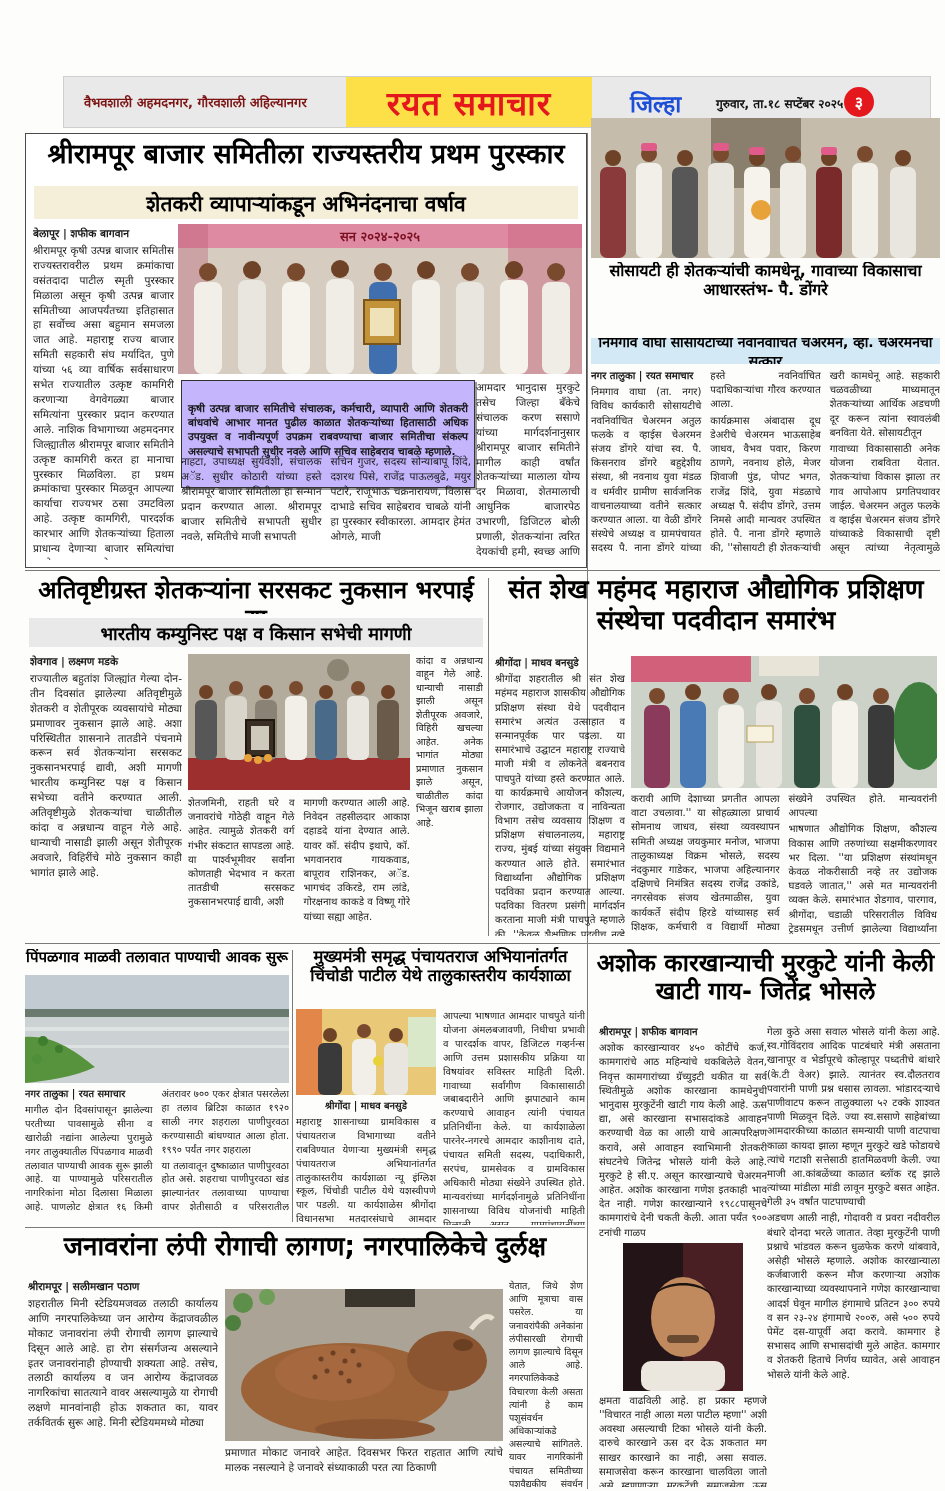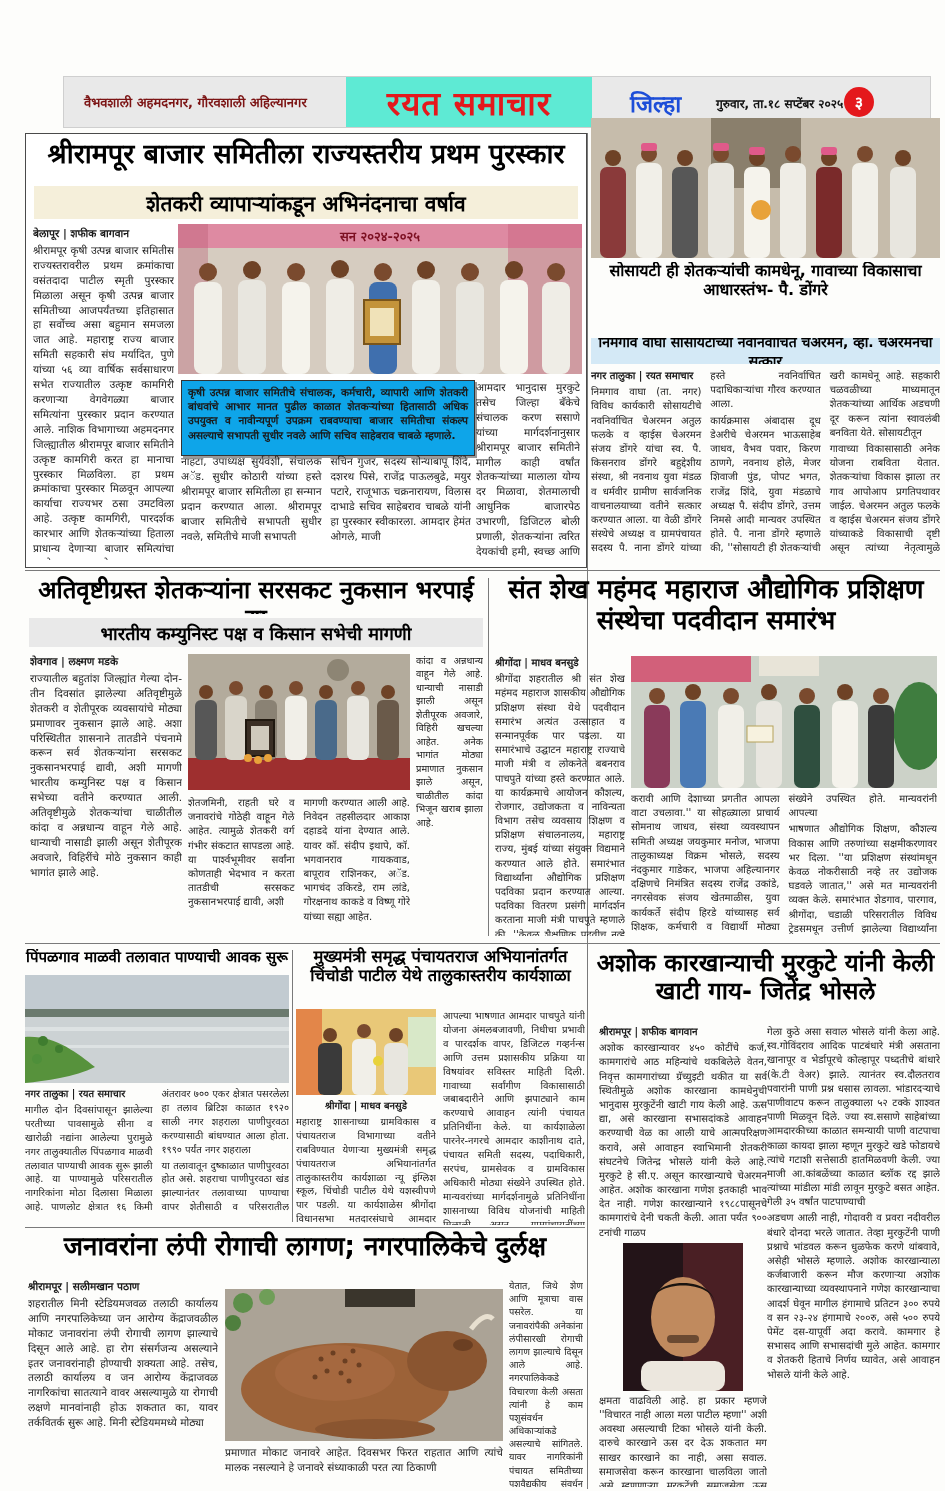--- a/index.html
+++ b/index.html
@@ -12,29 +12,29 @@
   .bt{font-size:10.5px;line-height:1.42;text-align:justify;color:#1c1c1c;overflow:hidden;}
   .bt p{margin:0 0 2px 0;}
   .byline{font-weight:700;}
   .hl{font-weight:700;color:#000;text-align:center;line-height:1.18;overflow:hidden;}
   .subhead{font-weight:700;color:#000;text-align:center;display:flex;align-items:center;justify-content:center;overflow:hidden;}
   .rule{background:#7a7a7a;}
   .photo{overflow:hidden;background:#0ea5e9;}
   .photo svg{display:block;width:100%;height:100%;}
   
   #header{background:#e9e9e9;border:1px solid #cfcfcf;}
-  #masthead-box{background:#5eead4;display:flex;align-items:center;justify-content:center;}
+  #masthead-box{background:#fde047;display:flex;align-items:center;justify-content:center;}
   #masthead{color:#e4181c;font-weight:700;font-size:33px;letter-spacing:1px;}
   #tagline{color:#7c1414;font-weight:700;font-size:13px;}
   #section-label{font-weight:700;font-size:23px;color:#1d4ed8;}
   #issue-date{font-weight:700;font-size:12px;color:#111;}
   #page-circle{background:#e4181c;color:#fff;border-radius:50%;width:30px;height:30px;display:flex;align-items:center;justify-content:center;font-weight:700;font-size:16px;}
   
   #art1{border:1.5px solid #4a4a4a;background:#fff;}
-  #art1-caption{border:1px solid #333;box-shadow:2px 2px 0 #999;padding:4px 6px;font-weight:700;font-size:10.5px;line-height:1.35;text-align:justify;background:#0ea5e9;overflow:hidden;}
+  #art1-caption{border:1px solid #333;box-shadow:2px 2px 0 #999;padding:20px 6px;font-weight:700;font-size:10.5px;line-height:1.35;text-align:justify;background:#c4b5fd;overflow:hidden;}
   .cols2{column-count:2;column-gap:9px;}
   .cols3{column-count:3;column-gap:9px;}
   #award-banner{position:absolute;top:3px;left:0;right:0;text-align:center;color:#7c1022;font-weight:700;font-size:13px;}
 </style>
 </head>
 <body>
 
 <div id="header" class="abs" style="left:63px;top:76px;width:822px;height:50px;padding-left:44px;">
   <span id="tagline" class="abs" style="left:20px;top:16px;">वैभवशाली अहमदनगर, गौरवशाली अहिल्यानगर</span>
   <div id="masthead-box" class="abs" style="left:282px;top:0;width:246px;height:50px;">

